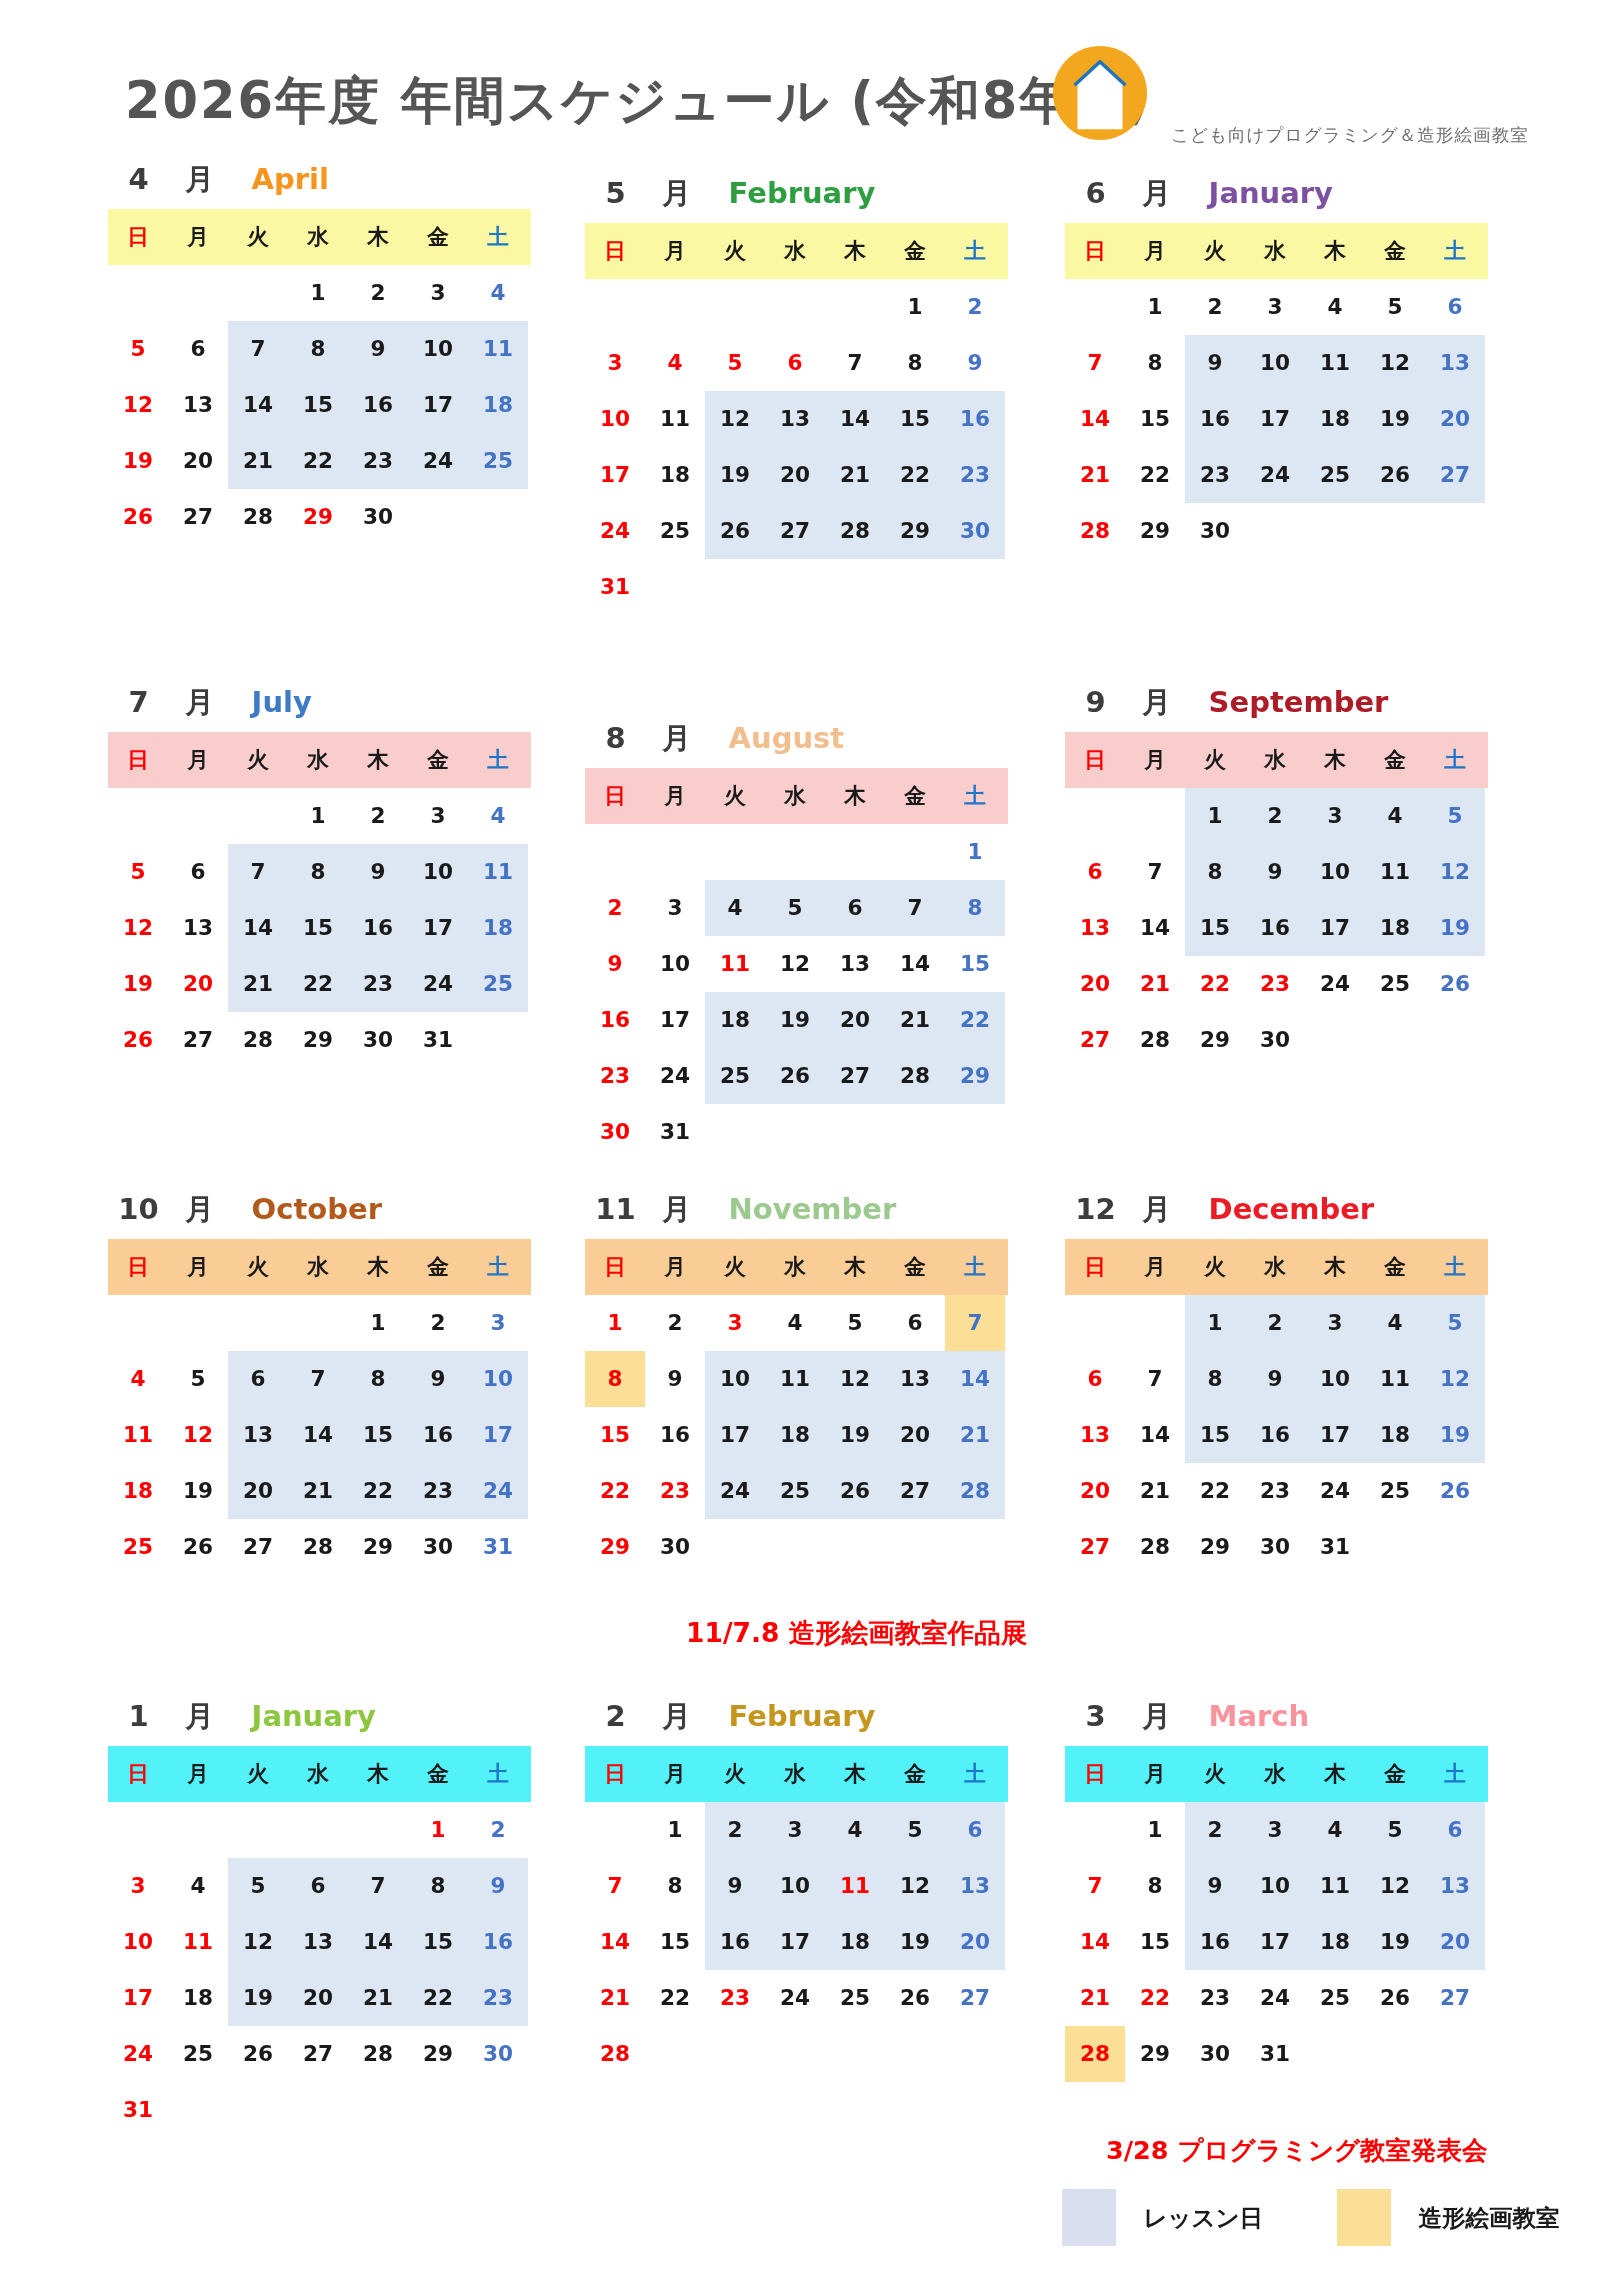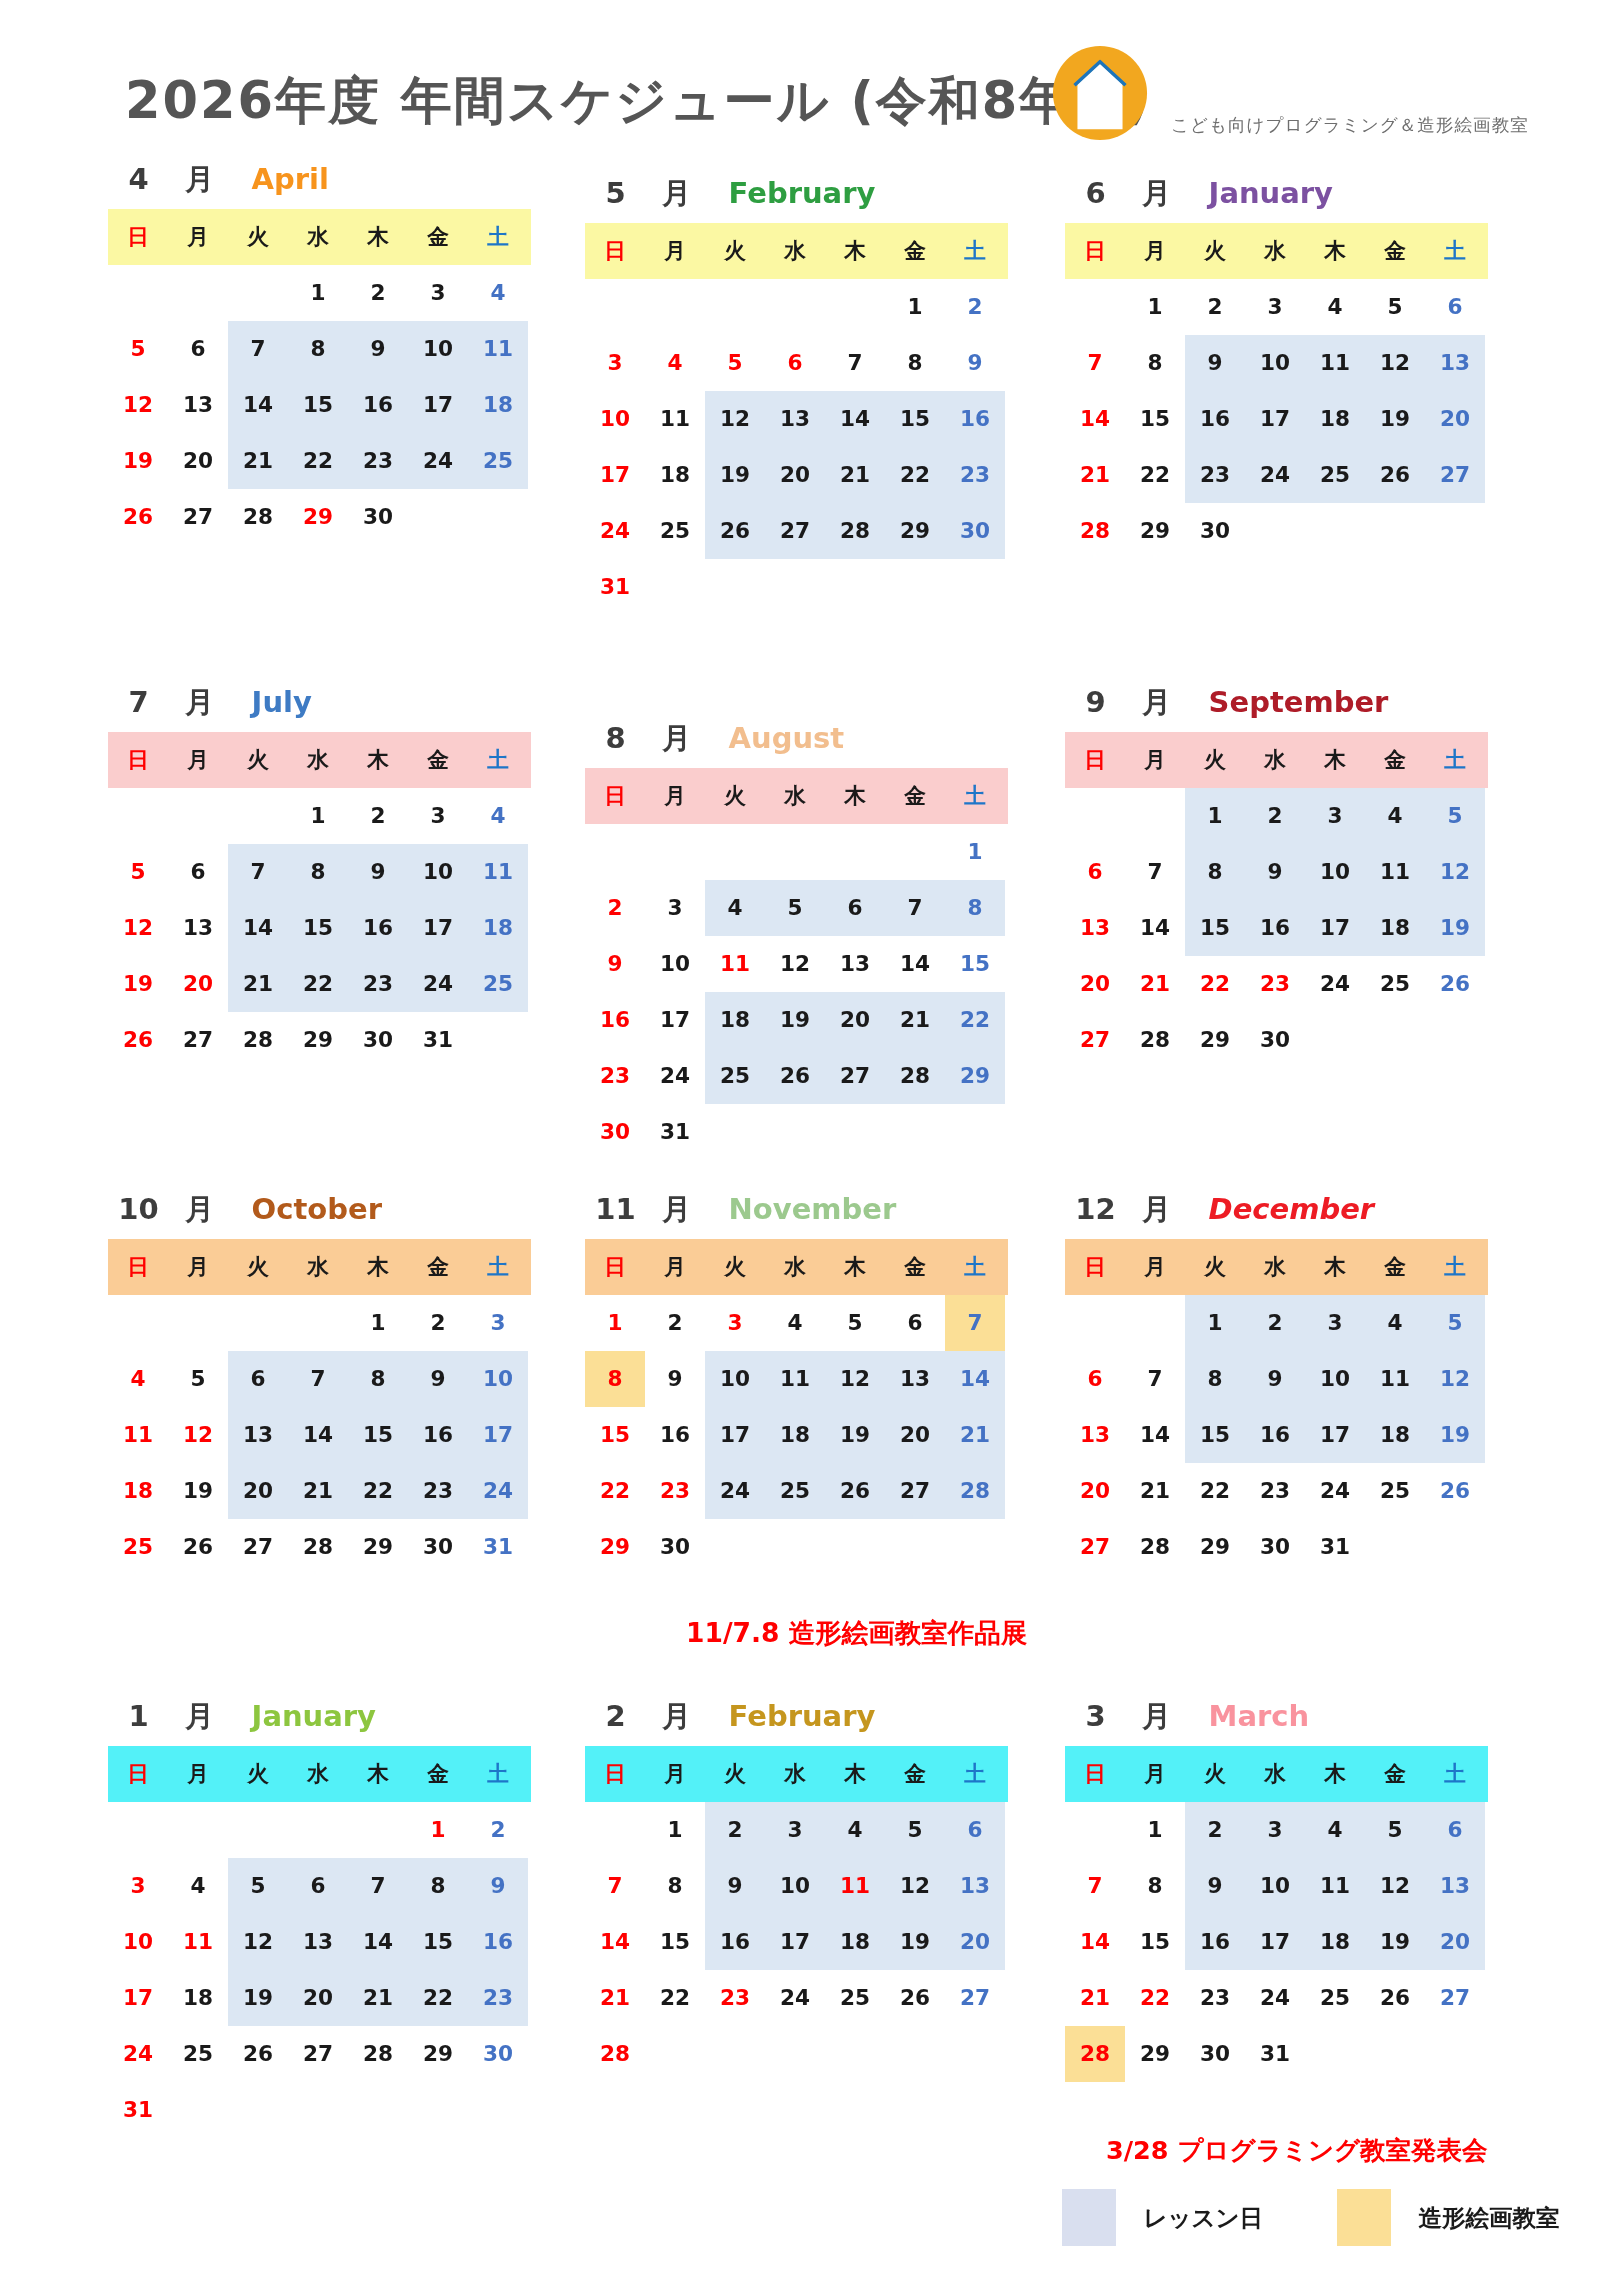--- a/index.html
+++ b/index.html
@@ -12,21 +12,21 @@
     position:absolute;left:125px;top:67px;font-size:51px;font-weight:bold;
     color:#555555;letter-spacing:2px;white-space:nowrap;
   }
   .logo{position:absolute;left:1051px;top:37px;width:529px;height:108px;}
   .logo-mark{position:absolute;left:0;top:3.9px;}
   .logo-text{
     position:absolute;left:116px;top:7.8px;font-size:49px;font-weight:600;
     color:#1c75bc;letter-spacing:0px;white-space:nowrap;
   }
   .logo-sub{
-    position:absolute;left:120px;top:76px;font-size:17.6px;color:#6e6e6e;
+    position:absolute;left:120px;top:86px;font-size:17.6px;color:#6e6e6e;
     letter-spacing:1px;white-space:nowrap;
   }
   
   .month{position:absolute;width:423px;}
   .month-title{height:33px;font-size:29px;font-weight:bold;color:#3d3d3d;white-space:nowrap;}
   .month-title .mnum{display:inline-block;width:61px;text-align:center;}
   .month-title .mgatsu{display:inline-block;width:61px;text-align:center;}
   .month-title .mname{margin-left:21.6px;}
   .month-header{
     margin-top:15.7px;height:56px;display:grid;grid-template-columns:repeat(7,60px);
@@ -435,21 +435,21 @@
           <div class="cell" style="background: rgb(220, 231, 243);">24</div>
           <div class="cell" style="background: rgb(220, 231, 243);">25</div>
           <div class="cell" style="background: rgb(220, 231, 243);">26</div>
           <div class="cell" style="background: rgb(220, 231, 243);">27</div>
           <div class="cell" style="color: rgb(68, 114, 196); background: rgb(220, 231, 243);">28</div>
           <div class="cell" style="color: rgb(255, 0, 0);">29</div>
           <div class="cell">30</div>
         </div>
       </div>
       <div class="month" style="left: 1065px; top: 1190px;">
-        <div class="month-title"><span class="mnum">12</span><span class="mgatsu">月</span><span class="mname" style="color: rgb(237, 28, 36); font-style: italic;">December</span></div>
+        <div class="month-title"><span class="mnum">12</span><span class="mgatsu">月</span><span class="mname" style="color: rgb(237, 28, 36);">December</span></div>
         <div class="month-header" style="background: rgb(250, 204, 150);">
           <div style="color: rgb(255, 0, 0);">日</div>
           <div>月</div>
           <div>火</div>
           <div>水</div>
           <div>木</div>
           <div>金</div>
           <div style="color: rgb(30, 118, 200);">土</div>
         </div>
         <div class="month-grid">

